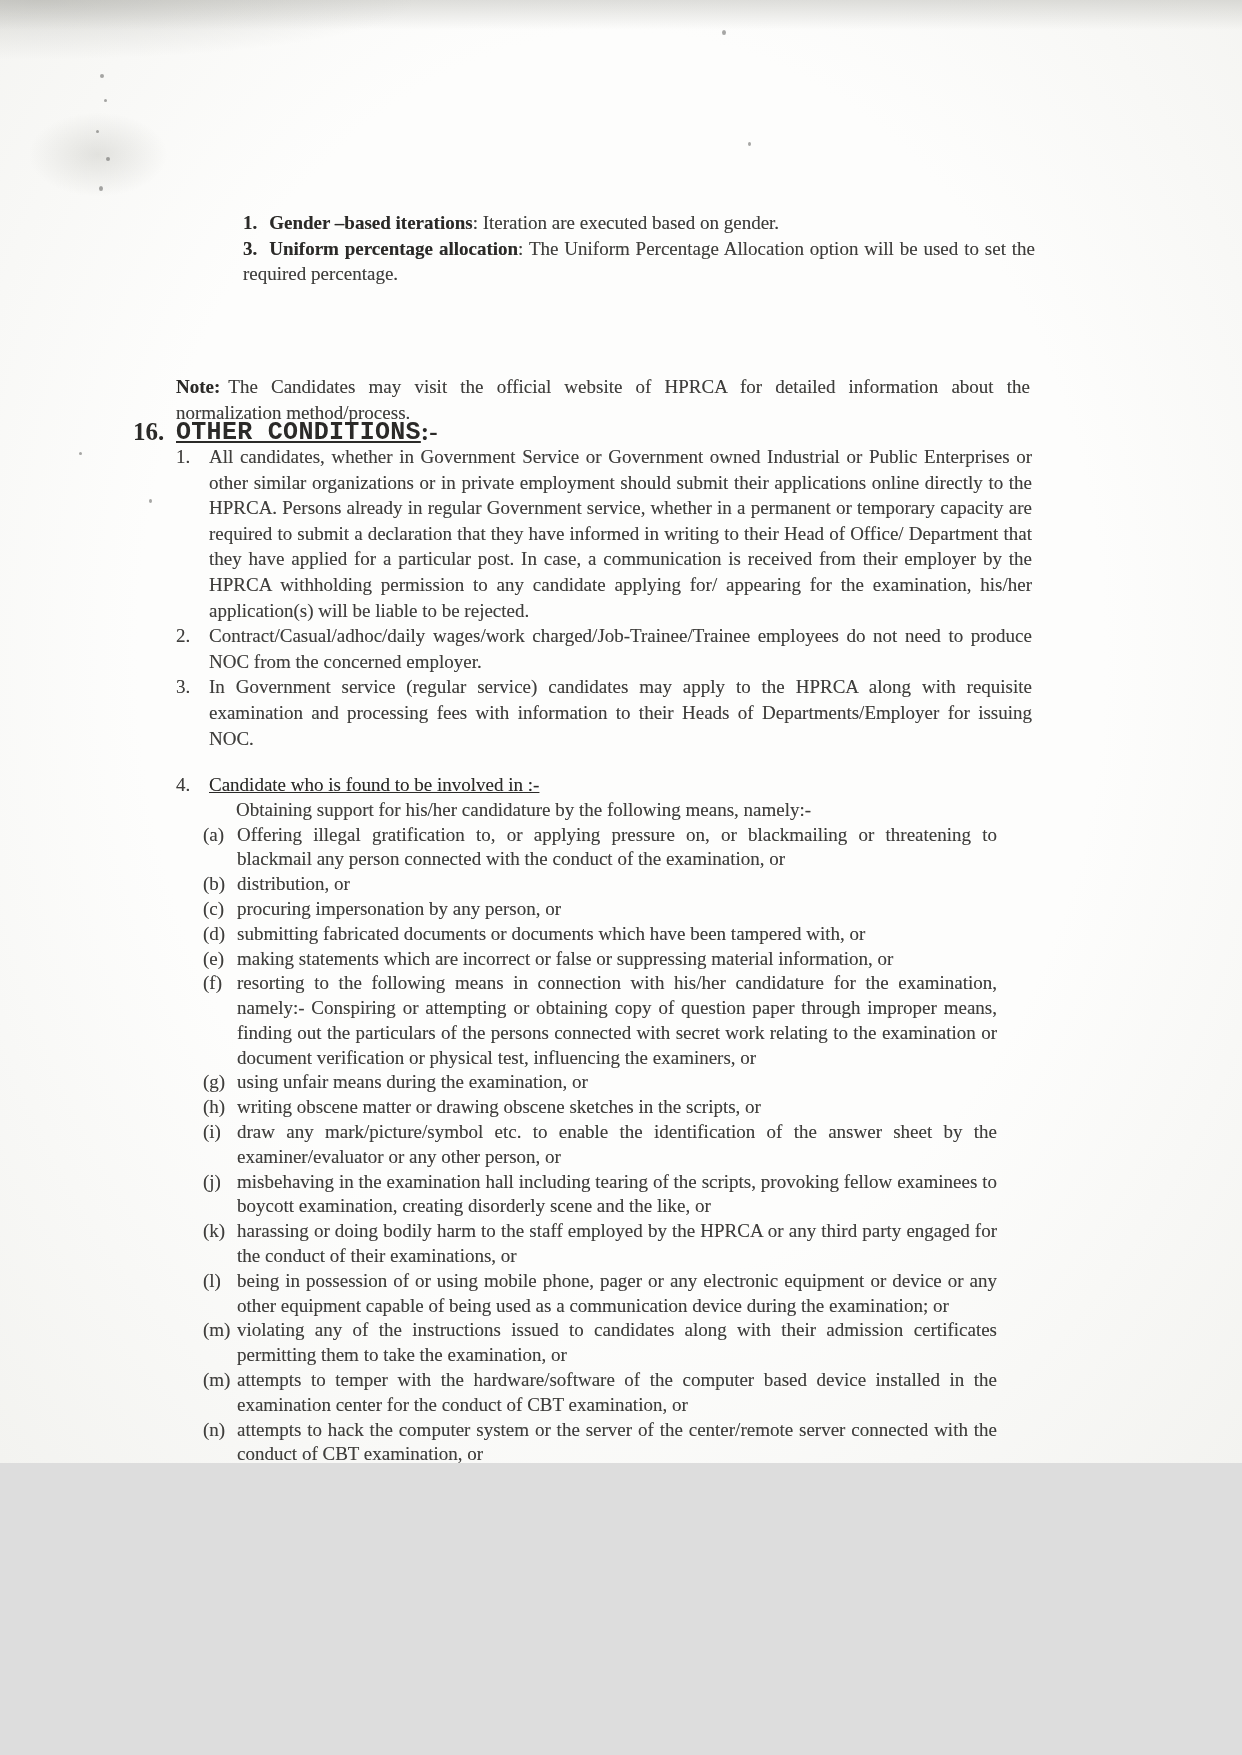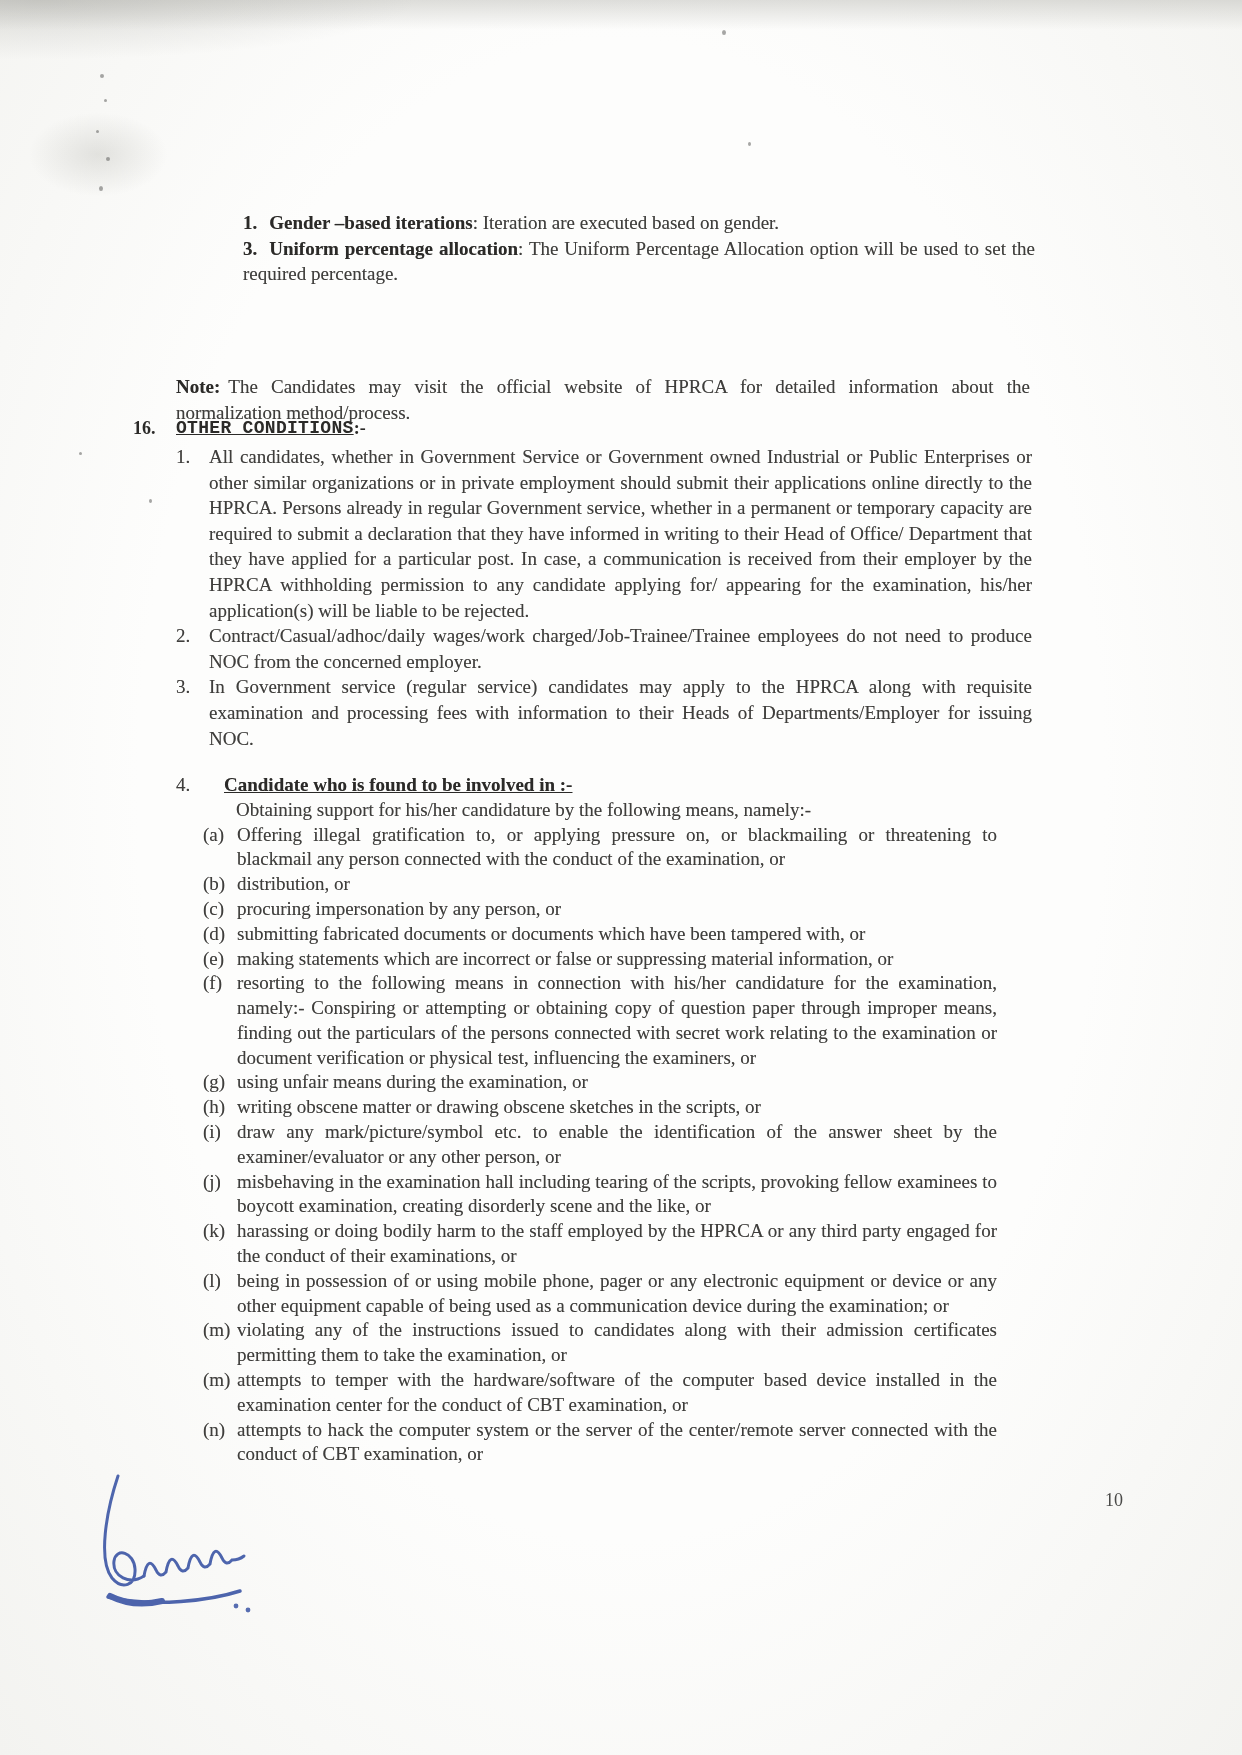--- a/index.html
+++ b/index.html
@@ -1,18 +1,18 @@
 <!DOCTYPE html>
 <html><head>
 <meta charset="utf-8">
 <style>
   html,body{margin:0;padding:0;background:#ddd;}
   .page{
     position:relative;
-    width:1242px;height:1755px;
+    width:1242px;height:1463px;
     margin:0 auto;
     background:radial-gradient(ellipse at 50% 45%, #fdfdfc 55%, #f3f3f0 100%);
     font-family:"Liberation Serif","DejaVu Serif",serif;
     color:#3f3e3c;
     overflow:hidden;
   }
   .band-top{
     position:absolute;top:0;left:0;width:100%;height:30px;
     background:linear-gradient(180deg, rgba(178,178,172,.42), rgba(251,251,249,0));
   }
@@ -39,29 +39,29 @@
   .jt{text-align:justify;}
   b{color:#2b2a28;}
   .body-text{font-size:19px;line-height:25.6px;text-shadow:0 0 .4px rgba(70,70,68,.45);}
 
   .toplist{position:absolute;left:243px;top:210px;width:792px;}
   .toplist .num{margin-right:12px;}
 
   .note{position:absolute;left:176px;top:374px;width:854px;}
   .note .lbl{margin-right:8px;}
 
-  .sechead{position:absolute;left:133px;top:418px;display:flex;font-size:18px;font-weight:bold;color:#2b2a28;}
+  .sechead{position:absolute;left:133px;top:418px;display:flex;font-size:25px;font-weight:bold;color:#2b2a28;}
   .sechead .secnum{width:43px;}
   .sechead .sectitle{text-decoration:underline;letter-spacing:.3px;font-family:Liberation Mono, monospace;}
 
   .conds{position:absolute;left:176px;top:444px;width:856px;}
   .crow{display:grid;grid-template-columns:33px 1fr;}
   .crow .cnum{}
   .involved{margin-top:21px;}
-  .inv-head{text-decoration:underline;font-weight:bold;color:#2b2a28;margin-left:15px;}
+  .inv-head{text-decoration:underline;font-weight:normal;color:#2b2a28;}
   .intro{margin-left:60px;line-height:24.8px;}
   .subs{margin-left:27px;width:794px;}
   .srow{display:grid;grid-template-columns:34px 1fr;line-height:24.8px;}
   .srow .slbl{}
 
   .pagenum{position:absolute;left:1105px;top:1490px;font-size:18px;color:#4a4a48;}
 
   .sig{position:absolute;left:84px;top:1464px;}
 </style>
 </head>

